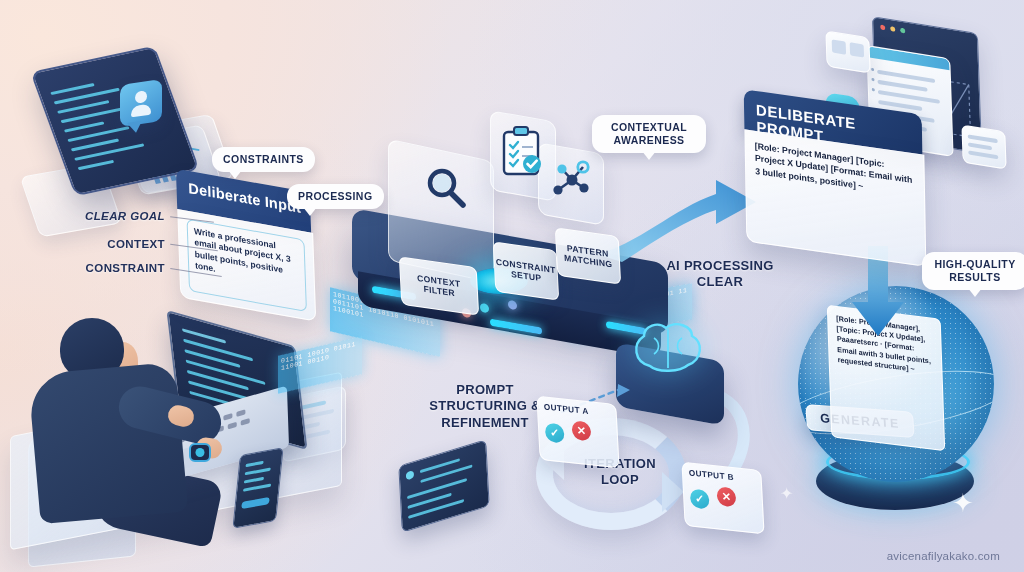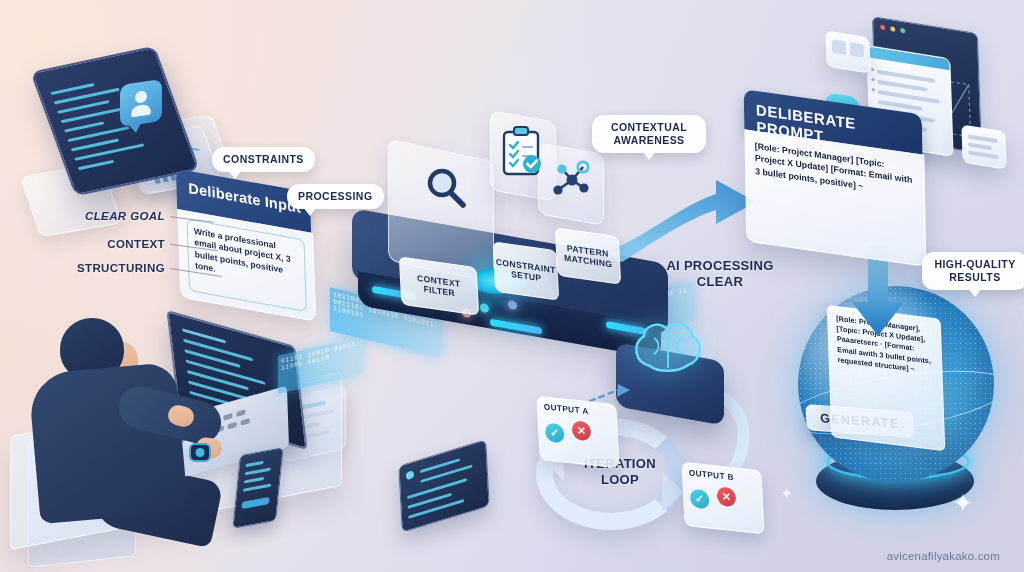--- a/index.html
+++ b/index.html
@@ -345,21 +345,21 @@
       <rect x="40" y="24" width="5" height="26" fill="#3d8fd4" opacity=".75"></rect>
     </svg>
   </div>
 
   <div class="side-label" style="left:55px;top:210px;width:110px;font-style:italic;">CLEAR GOAL</div>
   <div class="leader" style="left:170px;top:219px;width:44px;transform:rotate(7deg);"></div>
 
   <div class="side-label" style="left:55px;top:238px;width:110px;">CONTEXT</div>
   <div class="leader" style="left:170px;top:247px;width:48px;transform:rotate(8deg);"></div>
 
-  <div class="side-label" style="left:40px;top:262px;width:125px;">STRUCTURING</div>
+  <div class="side-label" style="left:40px;top:262px;width:125px;">CONSTRAINT</div>
   <div class="leader" style="left:170px;top:272px;width:52px;transform:rotate(9deg);"></div>
 
   <div class="inputcard">
     <div class="hdr">
       <span>Deliberate Input</span>
     </div>
     <div class="body">
       <div class="inner">Write a professional email about project X, 3 bullet points, positive tone.</div>
     </div>
   </div>
@@ -425,20 +425,21 @@
   </div>
 
   <div class="core"></div>
 
   <div class="chip-label" style="left:400px;top:262px;width:76px;height:46px;transform:skewY(11deg) rotate(-3deg);">CONTEXT FILTER</div>
   <div class="chip-label" style="left:494px;top:246px;width:62px;height:48px;transform:skewY(11deg) rotate(-3deg);">CONSTRAINT SETUP</div>
   <div class="chip-label" style="left:556px;top:232px;width:62px;height:46px;transform:skewY(11deg) rotate(-3deg);">PATTERN MATCHING</div>
 
   <div class="section-label" style="left:660px;top:258px;width:120px;">AI PROCESSING CLEAR</div>
 
+  <div class="section-label" style="left:420px;top:382px;width:130px;">PROMPT STRUCTURING &amp; REFINEMENT</div>
 
   <div class="brainchip"></div>
   <svg class="brain" viewBox="0 0 80 62">
     <path d="M22 48 C6 44 4 26 16 18 C16 8 30 3 38 10 C48 2 64 8 64 18 C76 24 74 42 60 47 C52 54 30 55 22 48 Z" fill="rgba(120,220,255,.28)" stroke="#63e0ff" stroke-width="2.4"></path>
     <path d="M40 11 L40 50" fill="none" stroke="#63e0ff" stroke-width="1.8"></path>
     <path d="M26 20 C32 24 32 32 26 36" fill="none" stroke="#63e0ff" stroke-width="1.6"></path>
     <path d="M54 20 C48 24 48 32 54 36" fill="none" stroke="#63e0ff" stroke-width="1.6"></path>
   </svg>
 
   <svg class="abs" style="left:700px;top:386px;width:70px;height:110px;z-index:19;">

